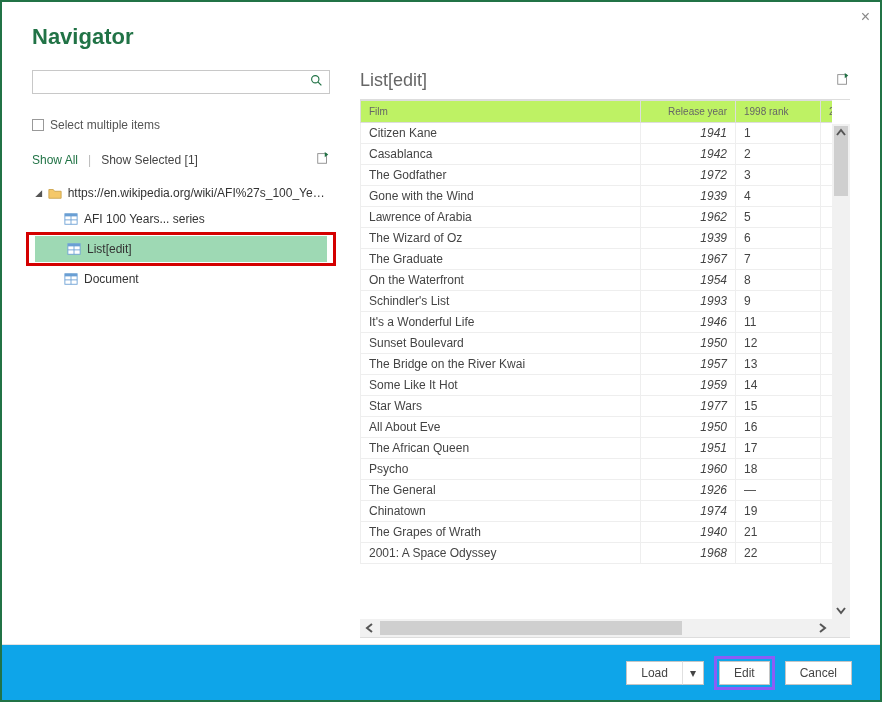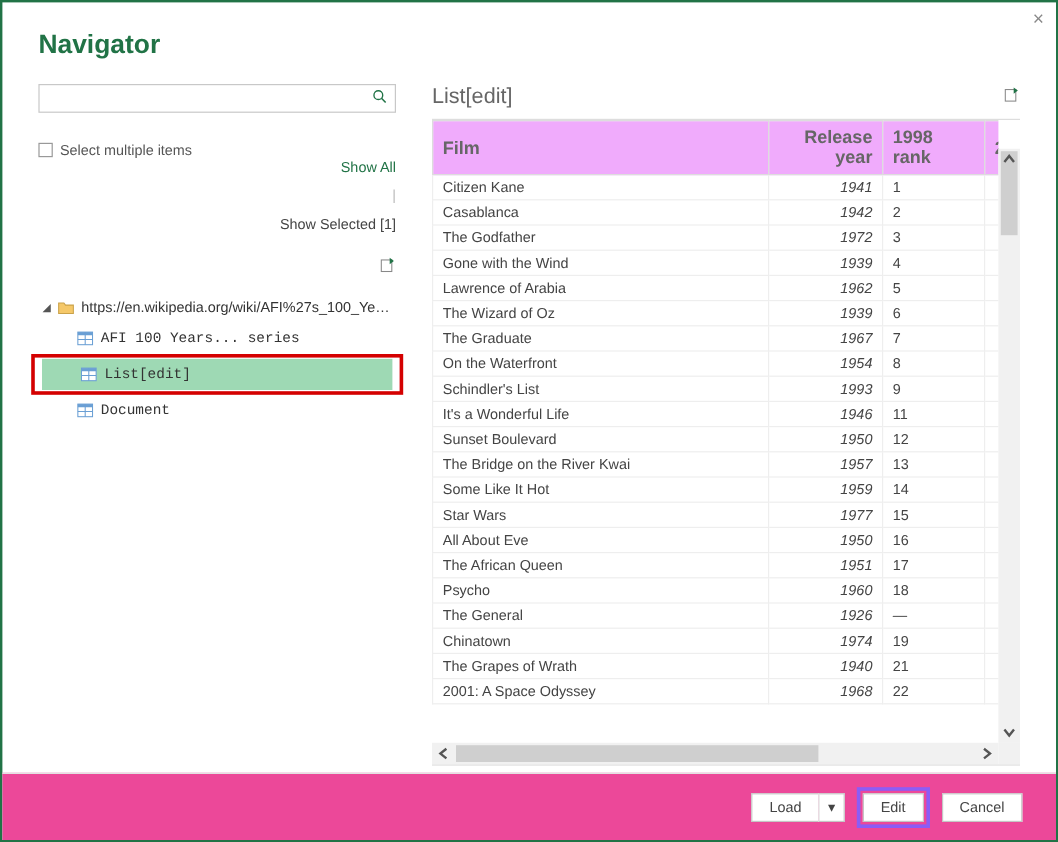--- a/index.html
+++ b/index.html
@@ -42,51 +42,51 @@
     padding: 0 6px;
   }
   .search-wrap input {
     flex:1; border:none; outline:none; font-size:12px; background:transparent;
   }
   .search-icon { color: #217346; font-size:13px; }
 
   .multi-row { display:flex; align-items:center; gap:6px; margin-top:24px; font-size:12px; color:#555; }
   .checkbox { width:12px; height:12px; border:1px solid #999; background:#fff; display:inline-block; }
 
-  .filter-row { display:flex; align-items:flex-end; gap:10px; margin-top:0; font-size:12px;flex-direction:column; }
+  .filter-row { display:flex; align-items:center; gap:10px; margin-top:19px; font-size:12px; }
   .filter-row .show-all { color:#217346; }
   .filter-row .sep { color:#bbb; }
   .filter-row .spacer { flex:1; }
   .refresh-icon svg { width:14px; height:14px; }
 
   .tree { margin-top:12px; }
   .tree-node { display:flex; align-items:center; height:26px; font-size:12px; color:#333; }
   .tree-node.lvl0 { padding-left: 2px; }
-  .tree-node.lvl1 { padding-left: 32px; font-family: Liberation Mono, monospace; }
+  .tree-node.lvl1 { padding-left: 32px; }
   .tree-node .expander { width:10px; text-align:center; color:#555; font-size:9px; margin-right:4px; }
   .folder-icon svg, .table-icon svg, .doc-icon svg { width:14px; height:14px; margin-right:6px; vertical-align:middle; }
   .tree-node .label { white-space: nowrap; overflow:hidden; text-overflow:ellipsis; }
   .tree-node.selected { background:#9ed9b4; }
   .highlight-box {
     border: 3px solid #d40000;
     margin: 0 -6px;
     padding: 1px 0;
   }
   .highlight-box .tree-node { margin-left: 6px; margin-right: 6px; }
 
   
   .preview-header { display:flex; align-items:center; margin-bottom:8px; }
   .preview-title { font-size:18px; color:#666; font-weight:400; }
   .preview-header .spacer { flex:1; }
 
   .grid-wrap { position:relative; flex:1; border-top:1px solid #ddd; border-bottom:1px solid #ddd; overflow:hidden; }
   .grid-scroll { position:absolute; inset:0 18px 18px 0; overflow:hidden; }
   table { border-collapse: collapse; width:100%; table-layout:fixed; }
   thead th {
-    background:#f0abfc; color:#666; font-weight:700; font-size:15px;
+    background:#bef264; color:#666; font-weight:400; font-size:10px;
     text-align:left; padding:5px 8px; border:1px solid #ddd;
   }
   tbody td {
     font-size:12px; color:#444; padding:3px 8px; border:1px solid #eee;
     white-space:nowrap; overflow:hidden; text-overflow:ellipsis;
   }
   tbody td.year { text-align:right; font-style:italic; }
   .col-film { width:280px; }
   .col-year { width:95px; }
   .col-rank98 { width:85px; }
@@ -101,21 +101,21 @@
   
   .hscroll { position:absolute; left:0; right:18px; bottom:0; height:18px; background:#f1f1f1; display:flex; align-items:center; }
   .hscroll .arrow { width:20px; height:18px; display:flex; align-items:center; justify-content:center; color:#555; font-weight:bold; font-size:14px;}
   .hscroll .track { flex:1; height:100%; position:relative; }
   .hscroll .thumb { position:absolute; top:2px; bottom:2px; left:0; width:70%; background:#cfcfcf; }
   .hscroll-corner { position:absolute; right:0; bottom:0; width:18px; height:18px; background:#f1f1f1; }
 
   
   .footer {
     position:absolute; left:0; right:0; bottom:0; height:56px;
-    background:#ec4899; border-top:1px solid #e2e2e2;
+    background:#0ea5e9; border-top:1px solid #e2e2e2;
     display:flex; align-items:center; justify-content:flex-end;
     padding-right:28px; gap:10px;
   }
   .btn {
     height:24px; border:1px solid #c5c5c5; background:#fff; color:#444;
     font-size:12px; padding:0 14px; display:flex; align-items:center;
   }
   .btn-split { display:flex; }
   .btn-split .main { border-right:none; }
   .btn-split .caret { width:22px; padding:0; display:flex; align-items:center; justify-content:center; border-left:1px solid #e0e0e0; }

